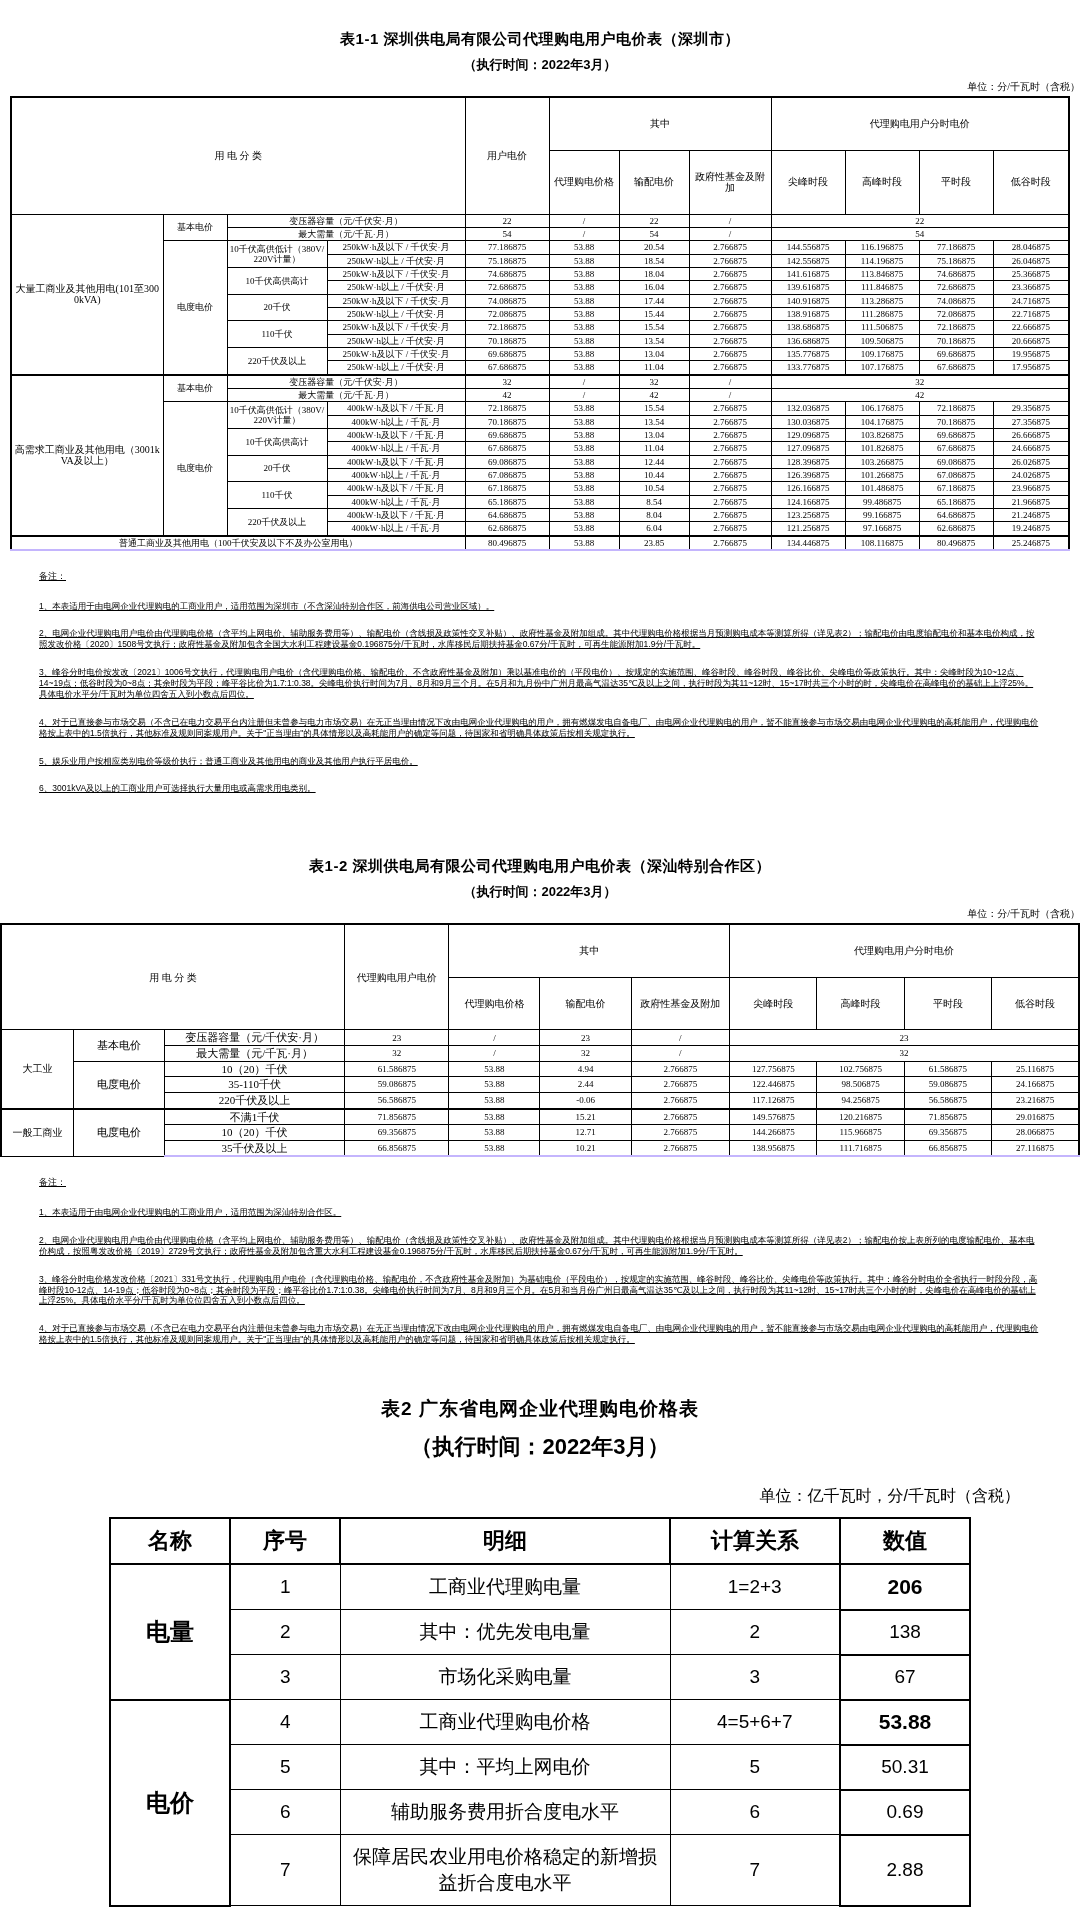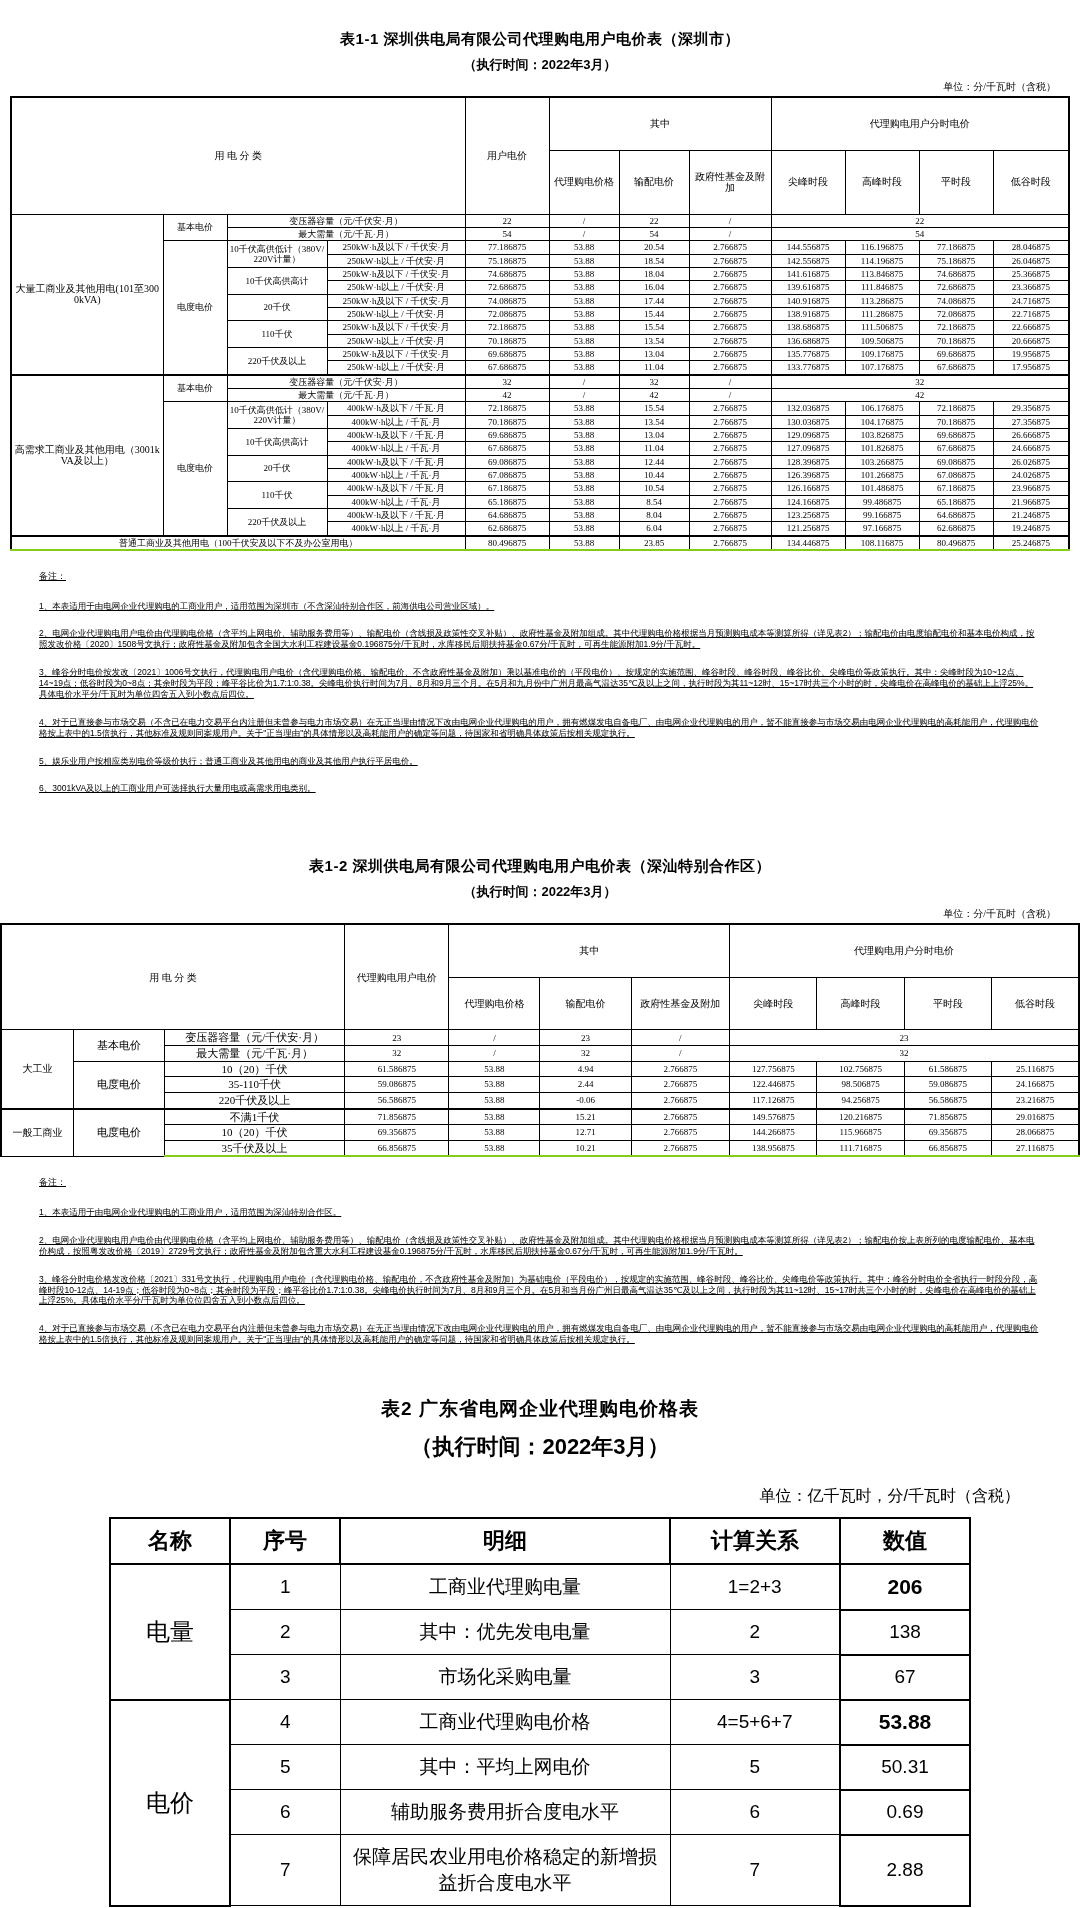--- a/index.html
+++ b/index.html
@@ -15,21 +15,21 @@
   
   .t1-title{
     text-align:center;font-weight:bold;font-size:15px;letter-spacing:.5px;
     padding-top:30px;font-family:"Liberation Sans","DejaVu Sans",sans-serif;
   }
   .t1-sub{
     text-align:center;font-weight:bold;font-size:13px;padding-top:7px;padding-bottom:6px;
     font-family:"Liberation Sans","DejaVu Sans",sans-serif;
   }
   .unit-line{
-    text-align:right;font-size:10px;padding-right:24px;padding-bottom:2px;
+    text-align:right;font-size:10px;padding-bottom:2px;
   }
 
   
   table.grid{
     border-collapse:collapse;
     table-layout:fixed;
     margin:0 auto;
     font-size:9px;
     line-height:1.15;
   }
@@ -38,21 +38,21 @@
     text-align:center;
     vertical-align:middle;
     padding:1px 2px;
     font-weight:normal;
     word-break:break-all;
   }
   table.grid .outer-l{border-left:2px solid #000;}
   table.grid .outer-r{border-right:2px solid #000;}
   table.grid .thead td{font-size:10px;padding:20px 2px;}
   table.grid .hdr-top td{border-top:2px solid #000;}
-  table.grid .lastrow td{border-bottom:2px solid #84cc16;}
+  table.grid .lastrow td{border-bottom:2px solid #c4b5fd;}
   .sect{border-top:2px solid #000 !important;}
   .grp{font-size:10px;}
   .num{font-size:9px;}
 
   
   .notes{
     font-size:8.5px;line-height:1.28;padding:3px 24px 0 22px;
     font-family:"Liberation Sans","DejaVu Sans",sans-serif;
   }
   .notes .nt-h{font-size:9px;padding-bottom:1px;}
@@ -74,21 +74,21 @@
   }
   table.big{
     border-collapse:collapse;table-layout:fixed;margin:0 auto;width:860px;
     font-family:"Liberation Sans","DejaVu Sans",sans-serif;
   }
   table.big td{
     border:1px solid #000;text-align:center;vertical-align:middle;
     font-size:19px;padding:9px 4px;
   }
   table.big td.hd{font-weight:bold;font-size:22px;padding:7px 4px;margin-left:38px;}
-  table.big td.side{font-weight:normal;font-size:24px;}
+  table.big td.side{font-weight:bold;font-size:24px;}
   table.big td.bold{font-weight:bold;font-size:21px;}
   table.big .ob{border:2px solid #000;}
   .t2-note{
     font-size:12px;padding:18px 12px 0 40px;
     font-family:"Liberation Sans","DejaVu Sans",sans-serif;
   }
 </style>
 </head>
 <body>
 

